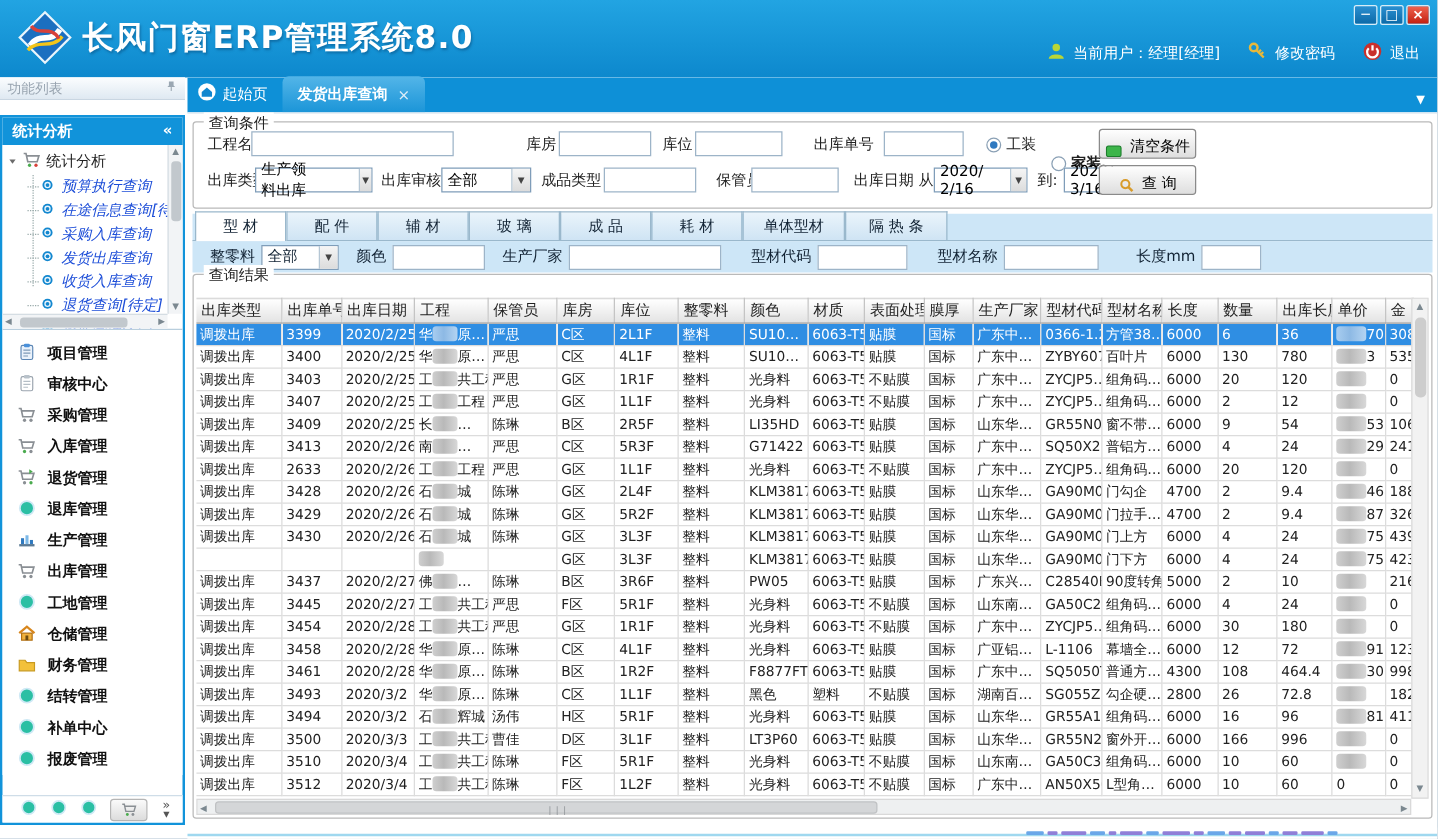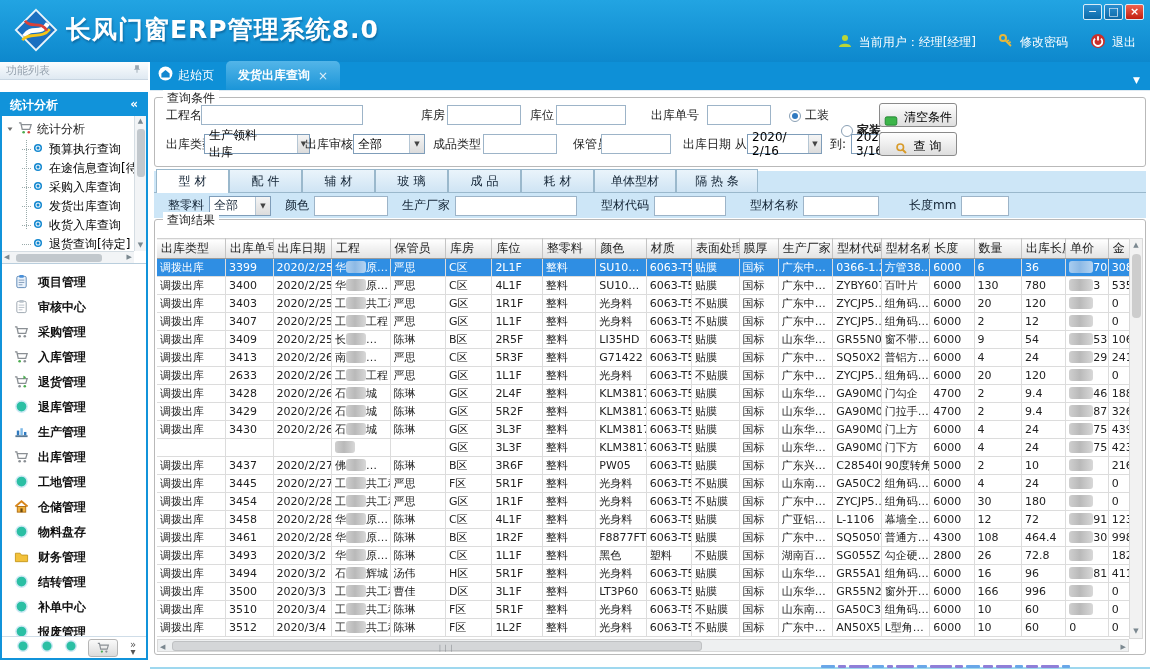--- a/index.html
+++ b/index.html
@@ -25,22 +25,22 @@
   .sidebar { position:absolute; left:0; top:62px; width:148px; height:600px; background:#fff; }
   .func-bar { height:18px; background:linear-gradient(#fbfdfe,#dfe9f2); border-bottom:1px solid #c9d6e2;
               color:#98a4b0; font-size:11px; padding:2px 6px; display:flex; justify-content:space-between; align-items:center; }
   .side-main { position:absolute; left:0; top:30px; right:0; bottom:2px; border:2px solid #1193da; background:#fff; }
   .stat-bar { height:22px; background:#1193da; color:#fff; font-size:12px; font-weight:bold;
               padding:3px 8px 0 8px; display:flex; justify-content:space-between; }
   .stat-bar .chev { font-weight:bold; cursor:pointer; }
   .tree-box { position:relative; height:148px; border-bottom:1px solid #b9cedd; overflow:hidden; background:#fff; }
   .tree-root { display:flex; align-items:center; gap:4px; font-size:12px; padding:4px 0 2px 4px; color:#222; }
   .tree-children { margin-left:20px; }
-  .tree-item { display:flex; align-items:center; gap:5px; font-size:12px; height:19px; color:#000000;
-               white-space:nowrap; cursor:pointer; position:relative; padding-left:10px; }
+  .tree-item { display:flex; align-items:center; gap:5px; font-size:12px; height:19px; color:#1d4ed8;
+               white-space:nowrap; cursor:pointer; position:relative; padding-left:10px;font-style:italic; }
   .tree-item:before { content:""; position:absolute; left:0; top:9px; width:9px; border-top:1px dotted #9aa; }
   .tree-guide { position:absolute; left:24px; top:24px; bottom:34px; border-left:1px dotted #9aa; }
   .tree-vscroll { position:absolute; right:0; top:0; bottom:12px; width:12px; background:#f2f4f6; border-left:1px solid #d5dde3; }
   .tree-hscroll { position:absolute; left:0; right:12px; bottom:0; height:12px; background:#f2f4f6; border-top:1px solid #d5dde3; }
   .sbar-arrow { color:#7b8890; font-size:7px; text-align:center; line-height:11px; height:11px; cursor:pointer; }
   .tree-hscroll .thumb { position:absolute; left:14px; top:2px; height:8px; width:86px; background:#c2c8cd; border-radius:3px; }
   .tree-vscroll .thumb { position:absolute; left:2px; top:13px; width:8px; height:48px; background:#c2c8cd; border-radius:3px; }
   .tree-hscroll .sbar-arrow { position:absolute; top:0; } 
   .menu-list { padding-top:6px; background:#fff; }
   .menu-item { height:25px; display:flex; align-items:center; gap:9px; padding-left:12px;
@@ -328,26 +328,20 @@
           <div class="menu-item">
             <span><svg width="15" height="15" viewBox="0 0 16 16">
                 <path d="M1.5 8 8 2.5 14.5 8" fill="none" stroke="#d8861c" stroke-width="2"></path>
                 <rect x="3.5" y="8" width="9" height="6" fill="#f2b23e" stroke="#b06f14"></rect>
                 <rect x="6.8" y="10" width="2.4" height="4" fill="#6b4a12"></rect>
               </svg></span>
             <span>仓储管理</span>
           </div>
           <div class="menu-item">
             <span><svg width="15" height="15" viewBox="0 0 16 16">
-                <circle cx="8" cy="8" r="6" fill="#2bbfa4" stroke="#cfe9f5" stroke-width="1.6"></circle>
-              </svg></span>
-            <span>物料盘存</span>
-          </div>
-          <div class="menu-item">
-            <span><svg width="15" height="15" viewBox="0 0 16 16">
                 <path d="M1.5 4.5h5l1.5 2h6.5v7h-13z" fill="#f3c13a" stroke="#c89a20"></path>
               </svg></span>
             <span>财务管理</span>
           </div>
           <div class="menu-item">
             <span><svg width="15" height="15" viewBox="0 0 16 16">
                 <circle cx="8" cy="8" r="6" fill="#2bbfa4" stroke="#cfe9f5" stroke-width="1.6"></circle>
               </svg></span>
             <span>结转管理</span>
           </div>
@@ -422,21 +416,21 @@
             <span class="radio"></span>
             <span>家装</span>
           </span>
         <span class="btn3d" style="left:724px;top:5px;">
           <svg width="14" height="10" viewBox="0 0 16 12">
               <rect x="1" y="1" width="14" height="10" rx="2" fill="#3db54a" stroke="#1c7d2c"></rect>
             </svg>
           <span>清空条件</span>
         </span>
         <span class="fld" style="left:11px;top:38px;">出库类型</span>
-        <span class="combo" style="position:absolute;left:49px;top:36px;width:106px;gap:31px;">
+        <span class="combo" style="position:absolute;left:49px;top:36px;width:94px;gap:31px;">
             <span>生产领料出库</span>
             <span class="arrow">▼</span>
           </span>
         <span class="fld" style="left:150px;top:38px;">出库审核</span>
         <span class="combo" style="position:absolute;left:198px;top:36px;width:72px;">
             <span>全部</span>
             <span class="arrow">▼</span>
           </span>
 
         <span class="fld" style="left:278px;top:38px;">成品类型</span>

